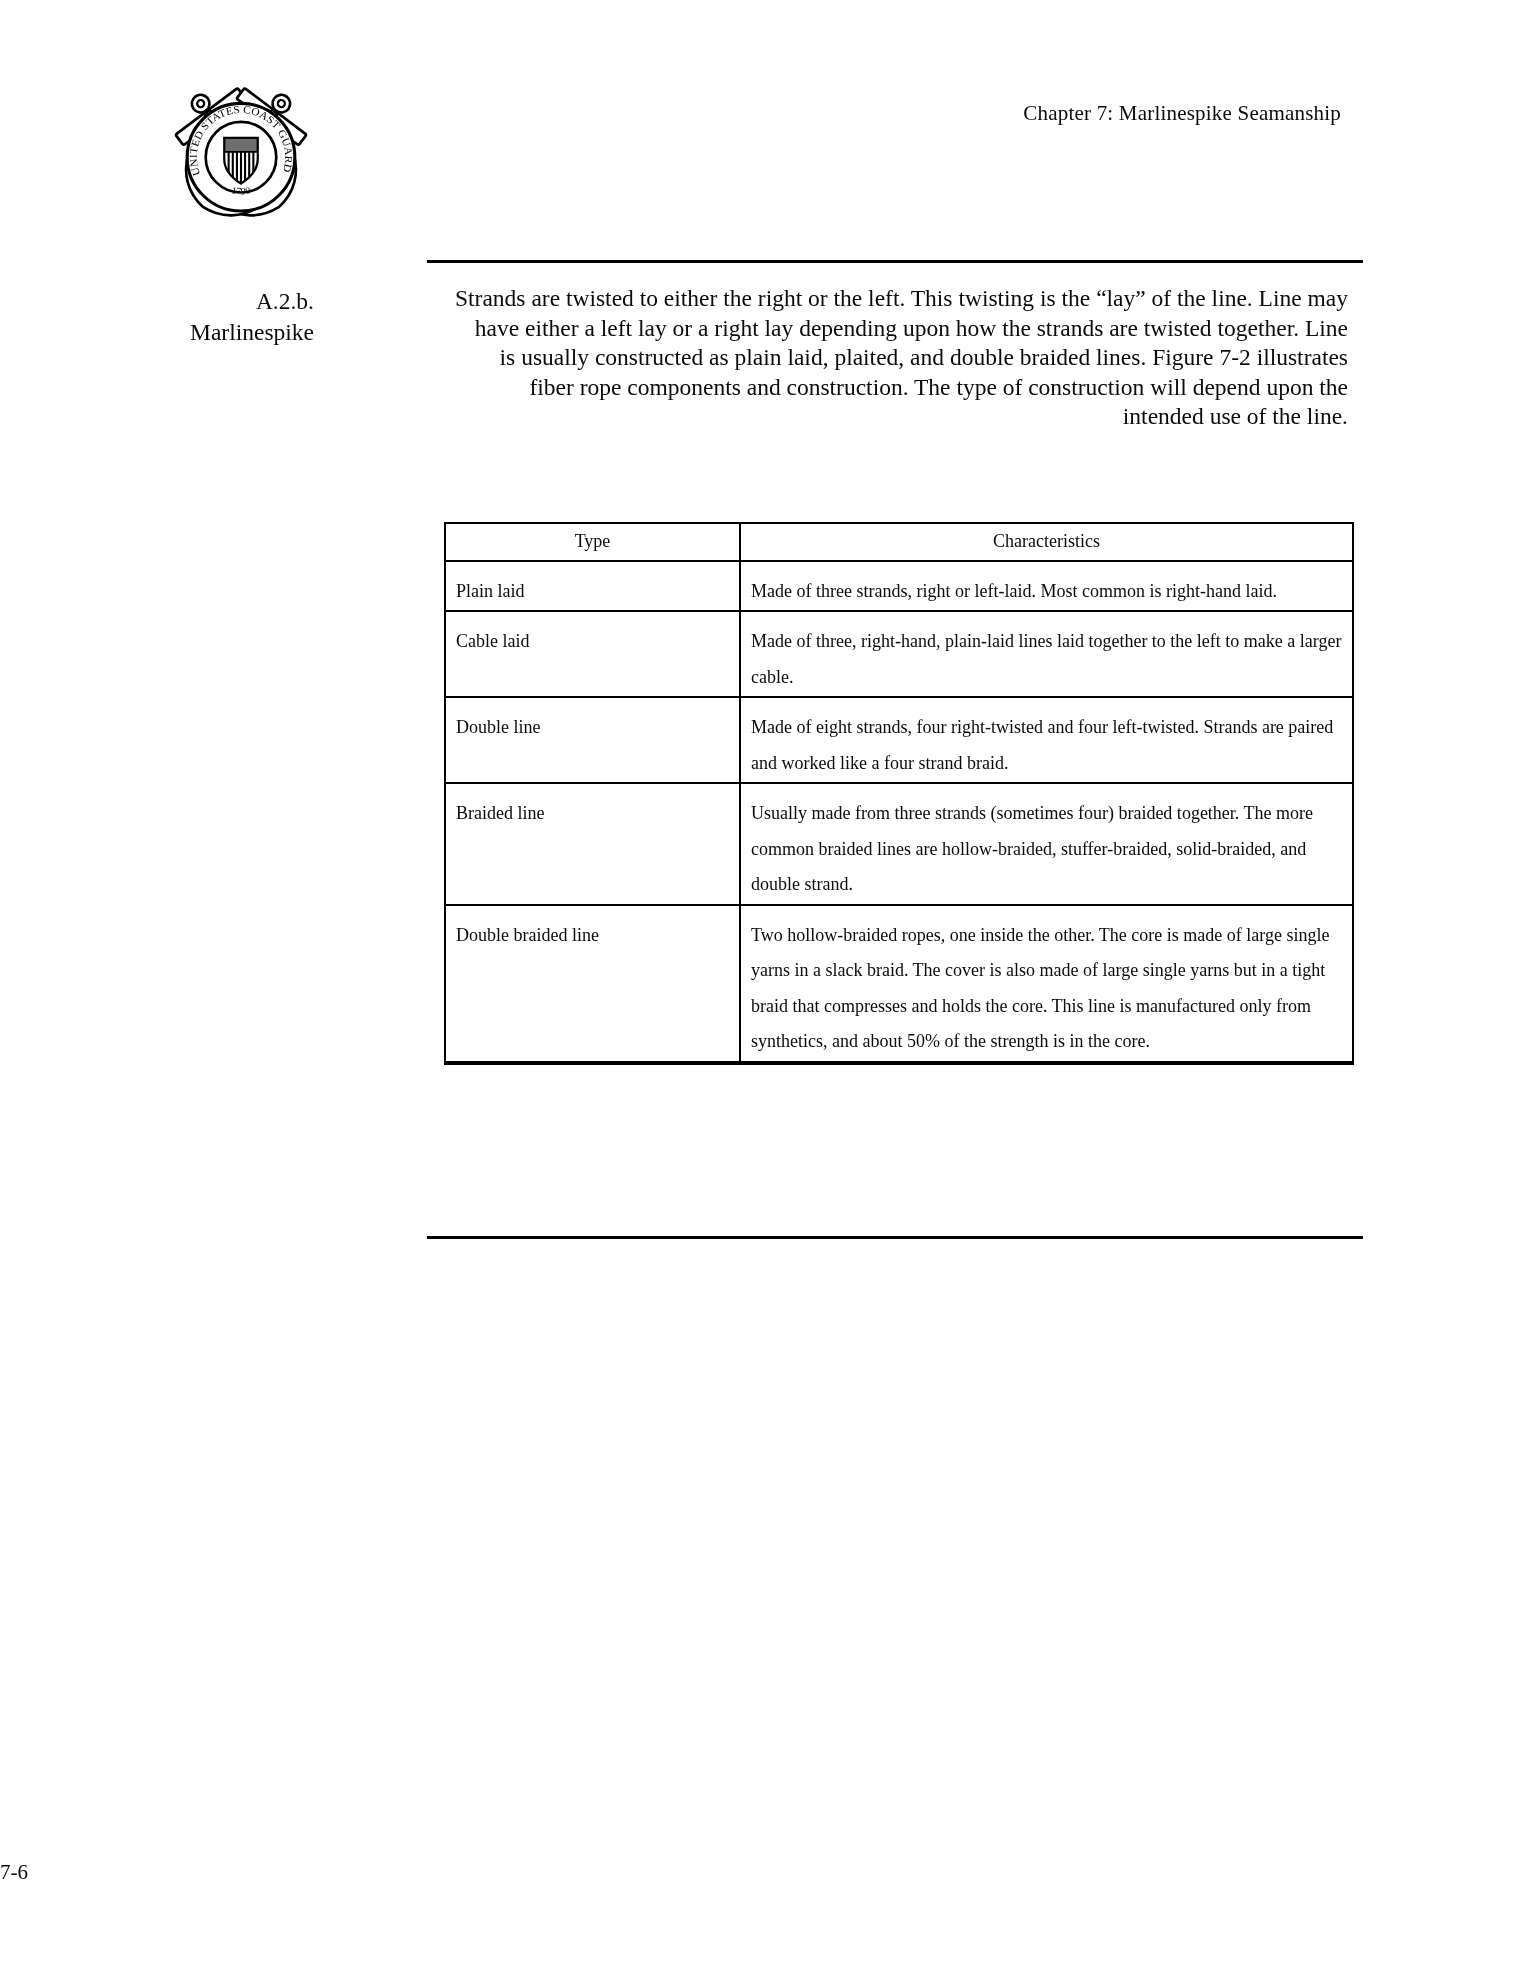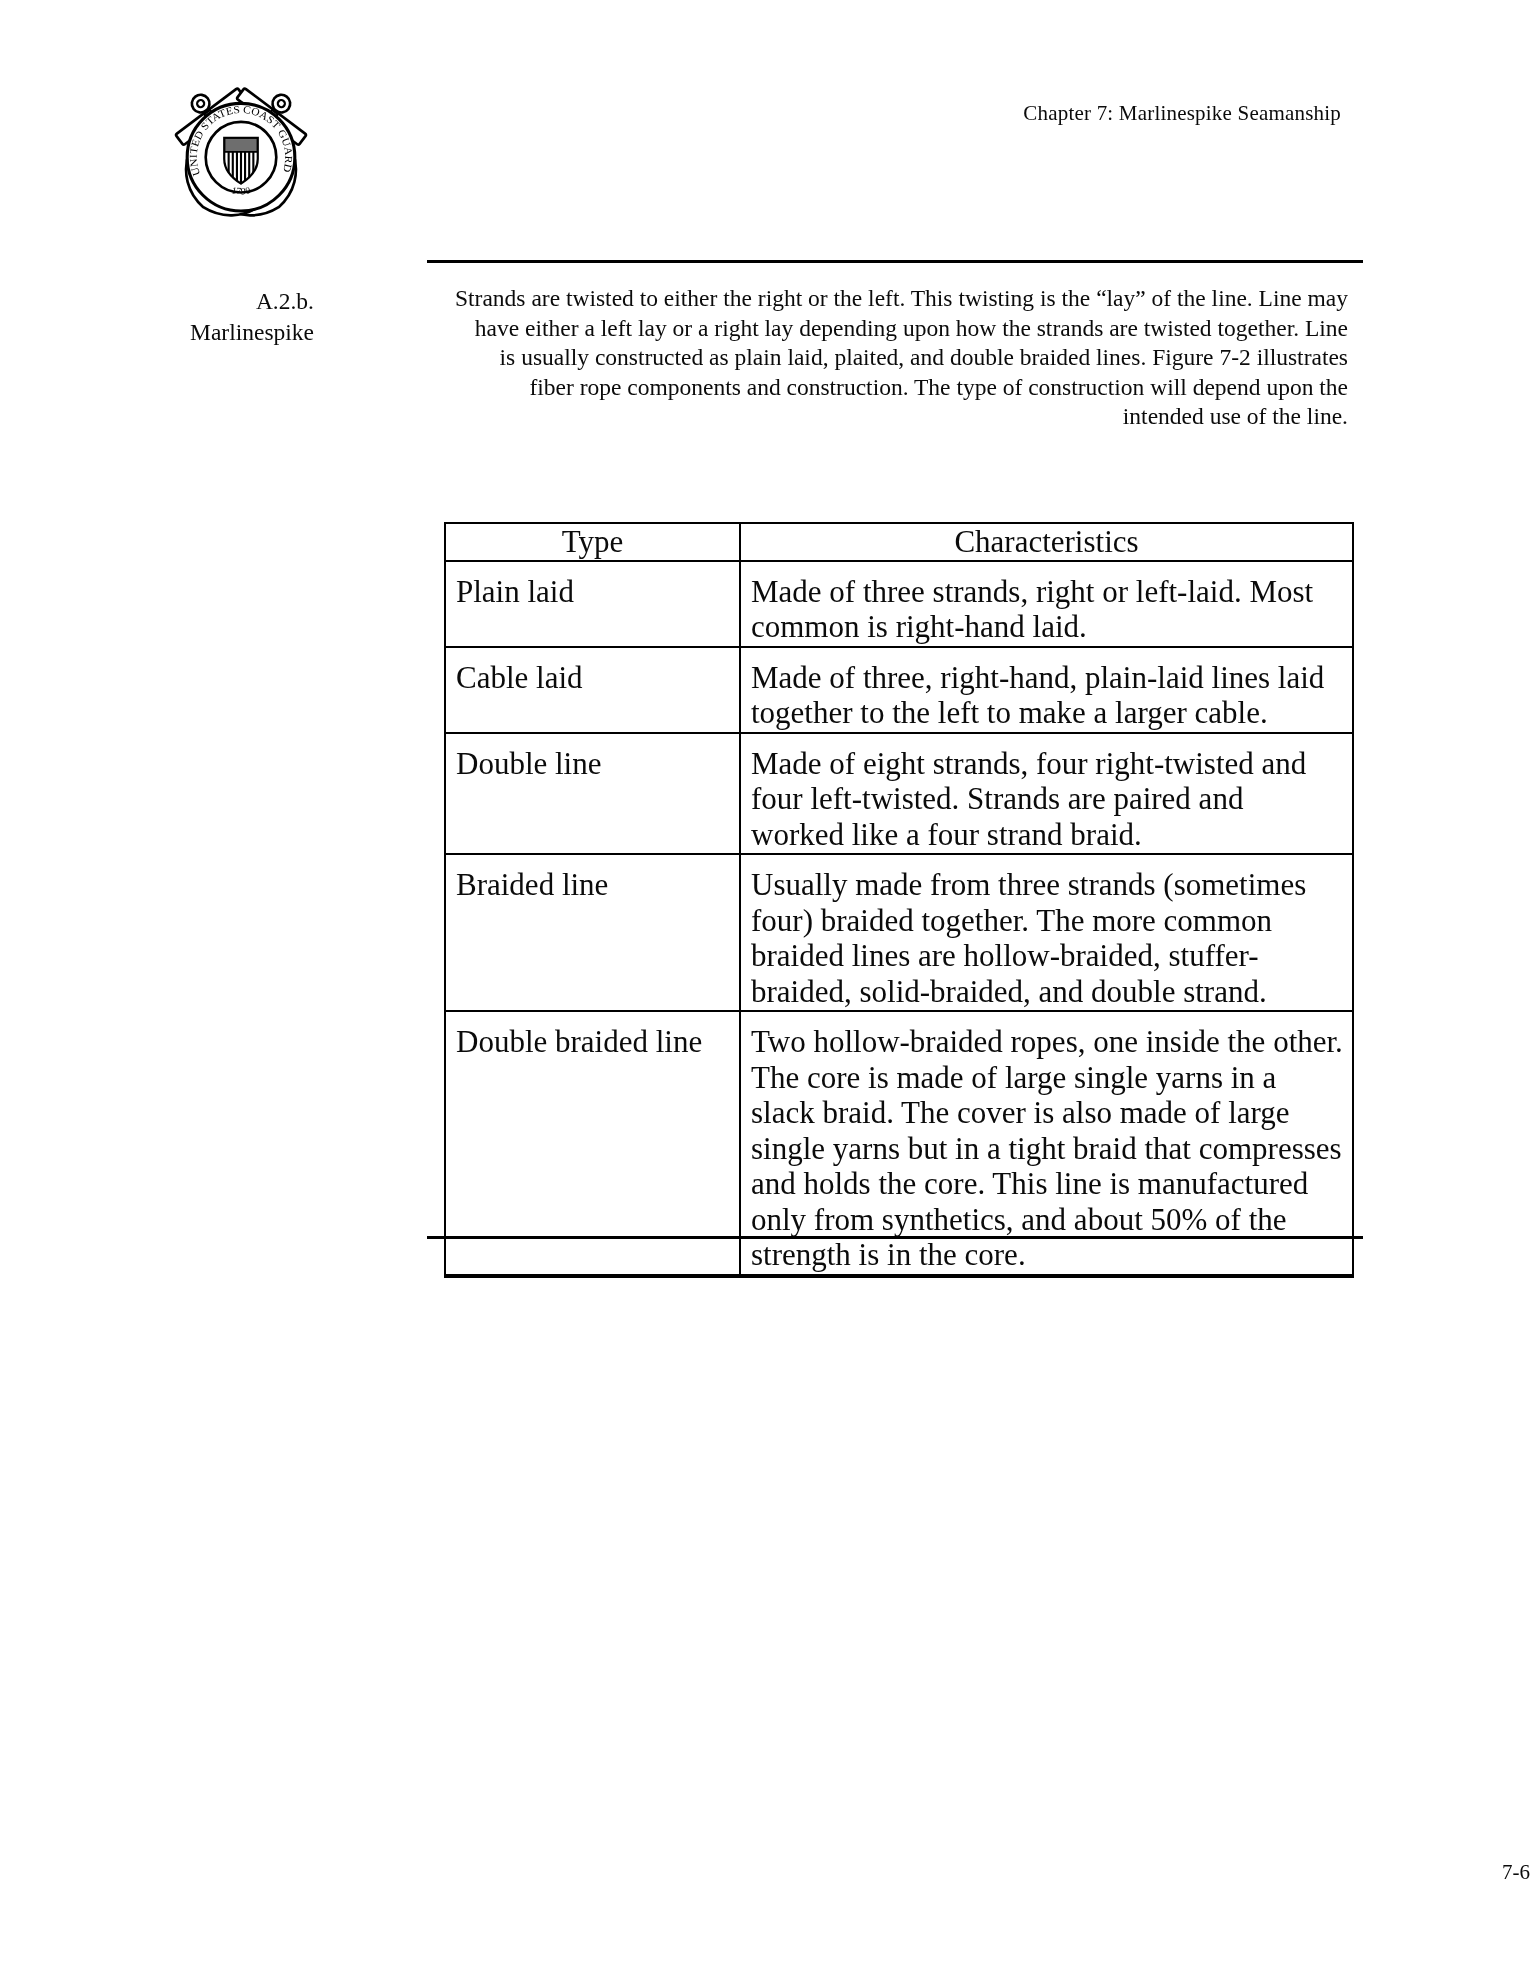--- a/index.html
+++ b/index.html
@@ -69,21 +69,21 @@
   }
 
   
   .line-table {
     position: absolute;
     left: 444px;
     top: 522px;
     width: 910px;
     border-collapse: collapse;
     table-layout: fixed;
-    font-size: 31px;
+    font-size: 18px;
   }
   .line-table th,
   .line-table td {
     border: 2px solid #000000;
     vertical-align: top;
     line-height: 35.5px;
     padding: 12px 8px 1px 10px;
   }
   .line-table { border: 2px solid #000; border-bottom: 4px solid #000; }
   .line-table th {
@@ -92,21 +92,21 @@
     height: 35px;
     padding: 0 4px;
   }
   .col-type-w { width: 295px; }
 
   .page-number {
     position: absolute;
     left: 0;
     top: 1860px;
     width: 1530px;
-    text-align: right;
+    text-align: left;
     font-size: 21px;
   }
 </style>
 </head>
 <body>
 
 <div class="page">
 
   <svg class="logo" viewBox="0 0 200 170" aria-hidden="true">
     <defs>

